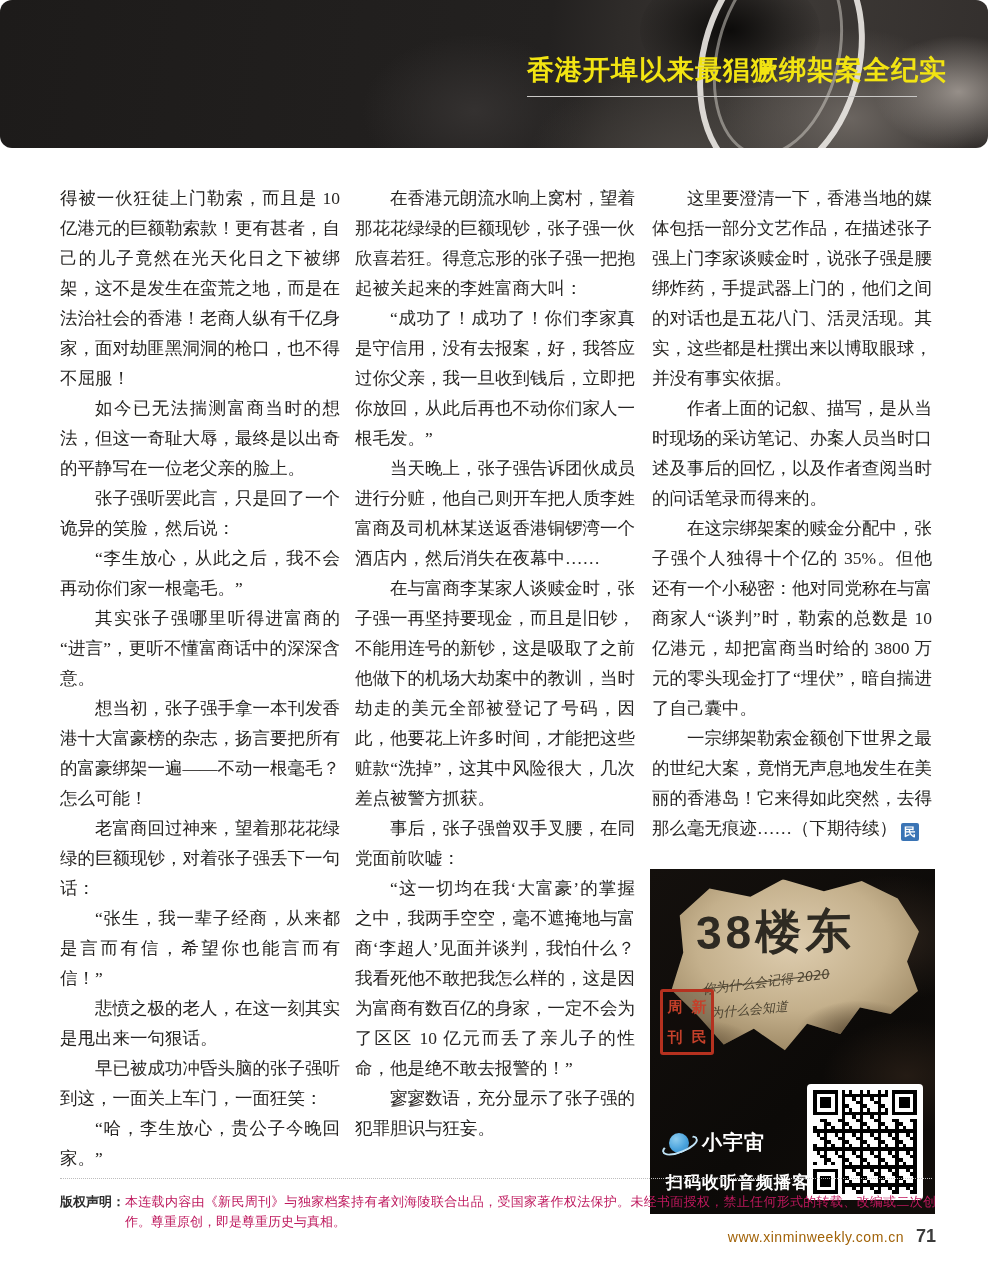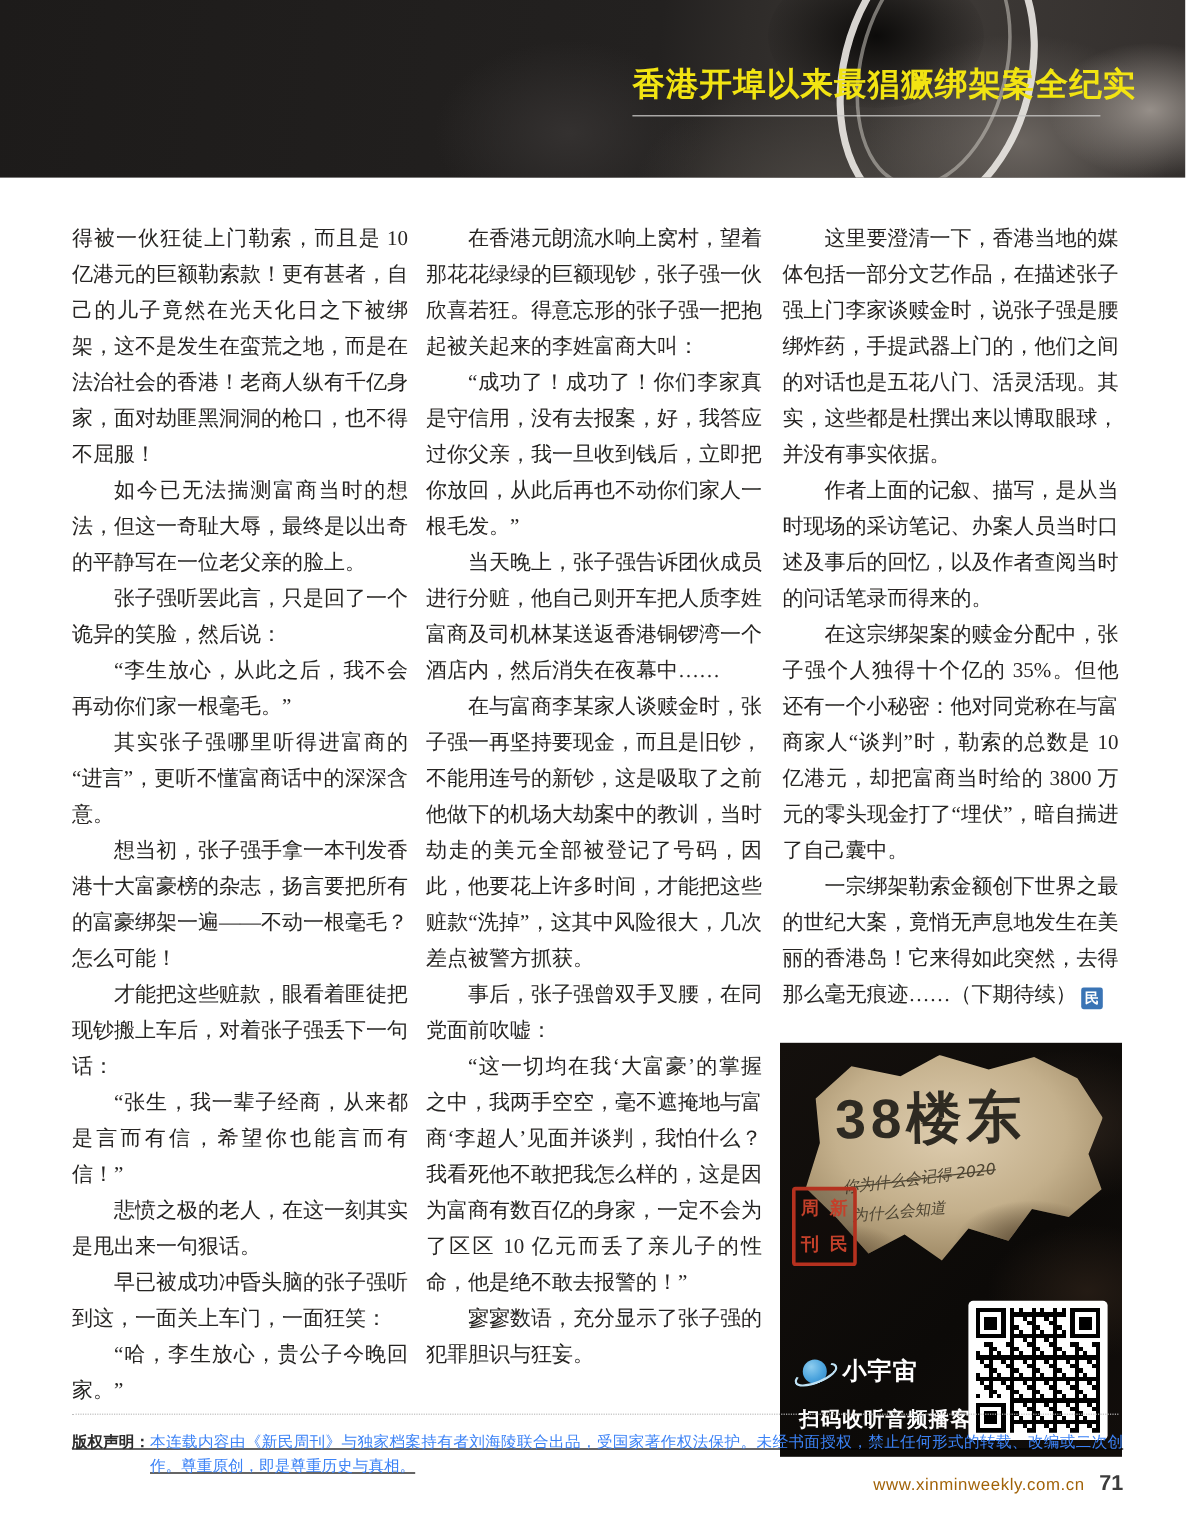--- a/index.html
+++ b/index.html
@@ -7,21 +7,21 @@
         font-family:"Liberation Serif","DejaVu Serif",serif;}
 
   
   .header-photo{position:absolute;left:0;top:0;width:988px;height:148px;
     background:
       radial-gradient(ellipse 120px 80px at 97% 62%, #968f89 0%, rgba(60,56,52,0) 70%),
       radial-gradient(ellipse 170px 120px at 86% 80%, #6b6560 0%, rgba(60,56,52,0) 75%),
       radial-gradient(ellipse 220px 130px at 70% 110%, #4a4642 0%, rgba(40,38,36,0) 75%),
       radial-gradient(ellipse 160px 110px at 48% 75%, #343130 0%, rgba(32,30,29,0) 70%),
       linear-gradient(97deg, #1d1b1a 0%, #232120 55%, #2e2b29 62%, #3d3936 78%, #332f2d 100%);
-    overflow:hidden;}
+    overflow:hidden;border-radius:12px;}
   .cuff-ring{position:absolute;left:700px;top:-60px;width:150px;height:230px;
     border:6px solid rgba(232,229,225,0.92);border-radius:50%;transform:rotate(14deg);}
   .cuff-ring.inner{left:716px;top:-48px;width:118px;height:200px;border-width:3px;
     border-color:rgba(200,196,190,0.55);}
   .cuff-body{position:absolute;left:640px;top:-30px;width:180px;height:120px;border-radius:50%;
     background:radial-gradient(ellipse at 50% 50%, #0c0b0a 0%, rgba(12,11,10,0) 75%);}
   .headline{position:absolute;left:527px;top:52px;width:400px;
     font-family:"Liberation Sans","DejaVu Sans",sans-serif;font-weight:900;font-size:27px;
     letter-spacing:1px;white-space:nowrap;}
   .headline-rule{position:absolute;left:527px;top:96px;width:390px;border-top:1px solid #c9c8c6;}
@@ -73,23 +73,23 @@
     border:2px solid #bfe2f5;border-top-color:transparent;transform:rotate(-22deg);}
   .podcast-name{color:#ffffff;font-family:"Liberation Sans","DejaVu Sans",sans-serif;
     font-weight:700;font-size:20px;letter-spacing:1px;}
   .ad-cta{position:absolute;left:16px;bottom:20px;color:#ffffff;
     font-family:"Liberation Sans","DejaVu Sans",sans-serif;font-weight:700;font-size:17px;
     letter-spacing:1px;}
 
   
   .footer-rule{position:absolute;left:60px;top:1178px;width:872px;border-top:1px dotted #bdbdbd;}
   .copyright{position:absolute;left:60px;top:1192px;width:876px;display:flex;
-    font-family:"Liberation Sans","DejaVu Sans",sans-serif;font-size:13px;line-height:20px;text-decoration:underline;}
+    font-family:"Liberation Sans","DejaVu Sans",sans-serif;font-size:13px;line-height:20px;}
   .copyright .label{font-weight:700;color:#2b2b2b;white-space:nowrap;}
-  .copyright .text{color:#3b82f6;margin:0;text-align:justify;}
+  .copyright .text{color:#be185d;margin:0;text-align:justify;}
   .site-line{position:absolute;right:52px;top:1226px;display:flex;align-items:baseline;
     font-family:"Liberation Sans","DejaVu Sans",sans-serif;}
   .site{color:#a16207;font-size:14px;letter-spacing:0.5px;}
   .page-number{color:#3c3c3c;font-size:18px;font-weight:700;margin-left:12px;}
 </style>
 </head>
 <body>
 
 <div class="page">
 
@@ -102,21 +102,21 @@
   </div>
 
   <div class="columns">
     <div class="col col1">
       <p class="noindent">得被一伙狂徒上门勒索，而且是 10 亿港元的巨额勒索款！更有甚者，自己的儿子竟然在光天化日之下被绑架，这不是发生在蛮荒之地，而是在法治社会的香港！老商人纵有千亿身家，面对劫匪黑洞洞的枪口，也不得不屈服！</p>
       <p>如今已无法揣测富商当时的想法，但这一奇耻大辱，最终是以出奇的平静写在一位老父亲的脸上。</p>
       <p>张子强听罢此言，只是回了一个诡异的笑脸，然后说：</p>
       <p>“李生放心，从此之后，我不会再动你们家一根毫毛。”</p>
       <p>其实张子强哪里听得进富商的“进言”，更听不懂富商话中的深深含意。</p>
       <p>想当初，张子强手拿一本刊发香港十大富豪榜的杂志，扬言要把所有的富豪绑架一遍——不动一根毫毛？怎么可能！</p>
-      <p>才能把这些赃款，眼看着匪徒把现钞搬上车后，对着张子强丢下一句话：</p>
+      <p>老富商回过神来，望着那花花绿绿的巨额现钞，对着张子强丢下一句话：</p>
       <p>“张生，我一辈子经商，从来都是言而有信，希望你也能言而有信！”</p>
       <p>悲愤之极的老人，在这一刻其实是甩出来一句狠话。</p>
       <p>早已被成功冲昏头脑的张子强听到这，一面关上车门，一面狂笑：</p>
       <p>“哈，李生放心，贵公子今晚回家。”</p>
     </div>
     <div class="col col2">
       <p>在香港元朗流水响上窝村，望着那花花绿绿的巨额现钞，张子强一伙欣喜若狂。得意忘形的张子强一把抱起被关起来的李姓富商大叫：</p>
       <p>“成功了！成功了！你们李家真是守信用，没有去报案，好，我答应过你父亲，我一旦收到钱后，立即把你放回，从此后再也不动你们家人一根毛发。”</p>
       <p>当天晚上，张子强告诉团伙成员进行分赃，他自己则开车把人质李姓富商及司机林某送返香港铜锣湾一个酒店内，然后消失在夜幕中……</p>
       <p>在与富商李某家人谈赎金时，张子强一再坚持要现金，而且是旧钞，不能用连号的新钞，这是吸取了之前他做下的机场大劫案中的教训，当时劫走的美元全部被登记了号码，因此，他要花上许多时间，才能把这些赃款“洗掉”，这其中风险很大，几次差点被警方抓获。</p>

